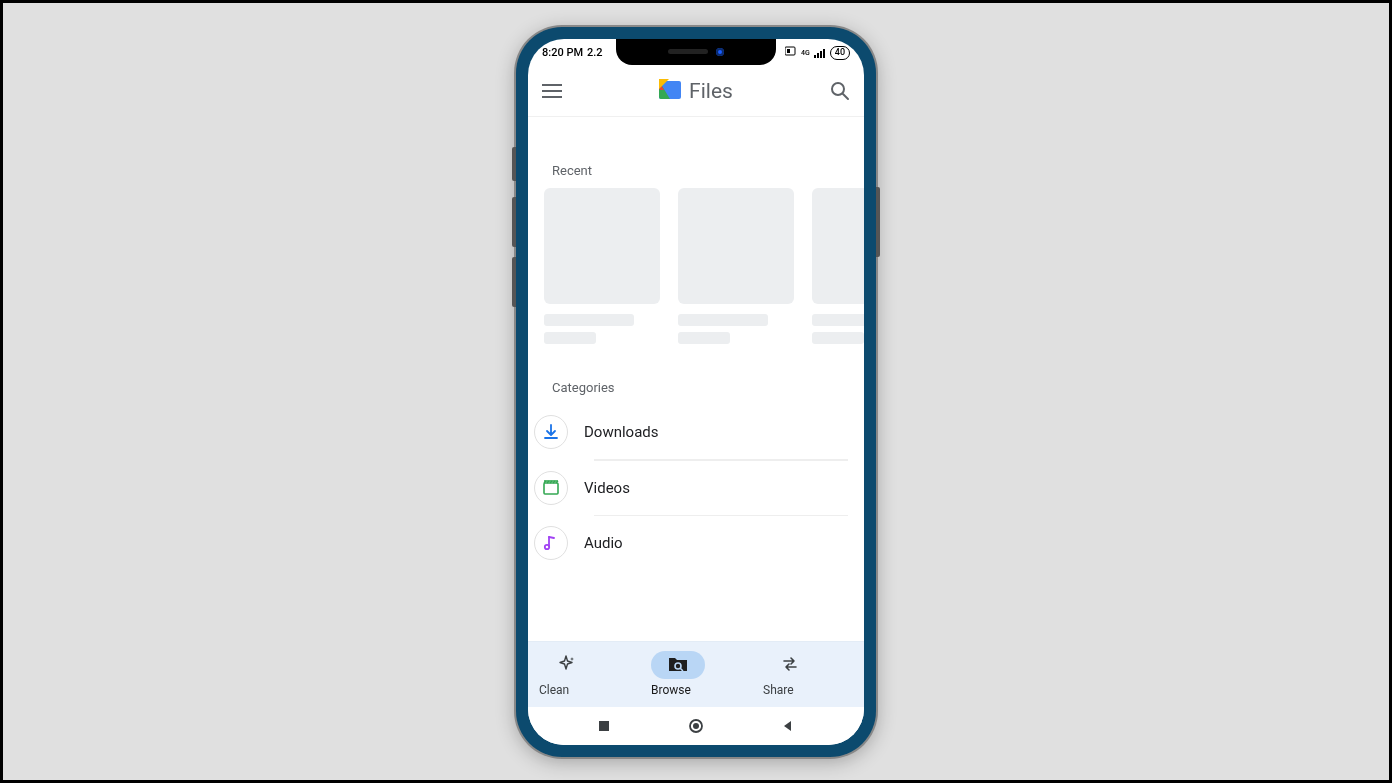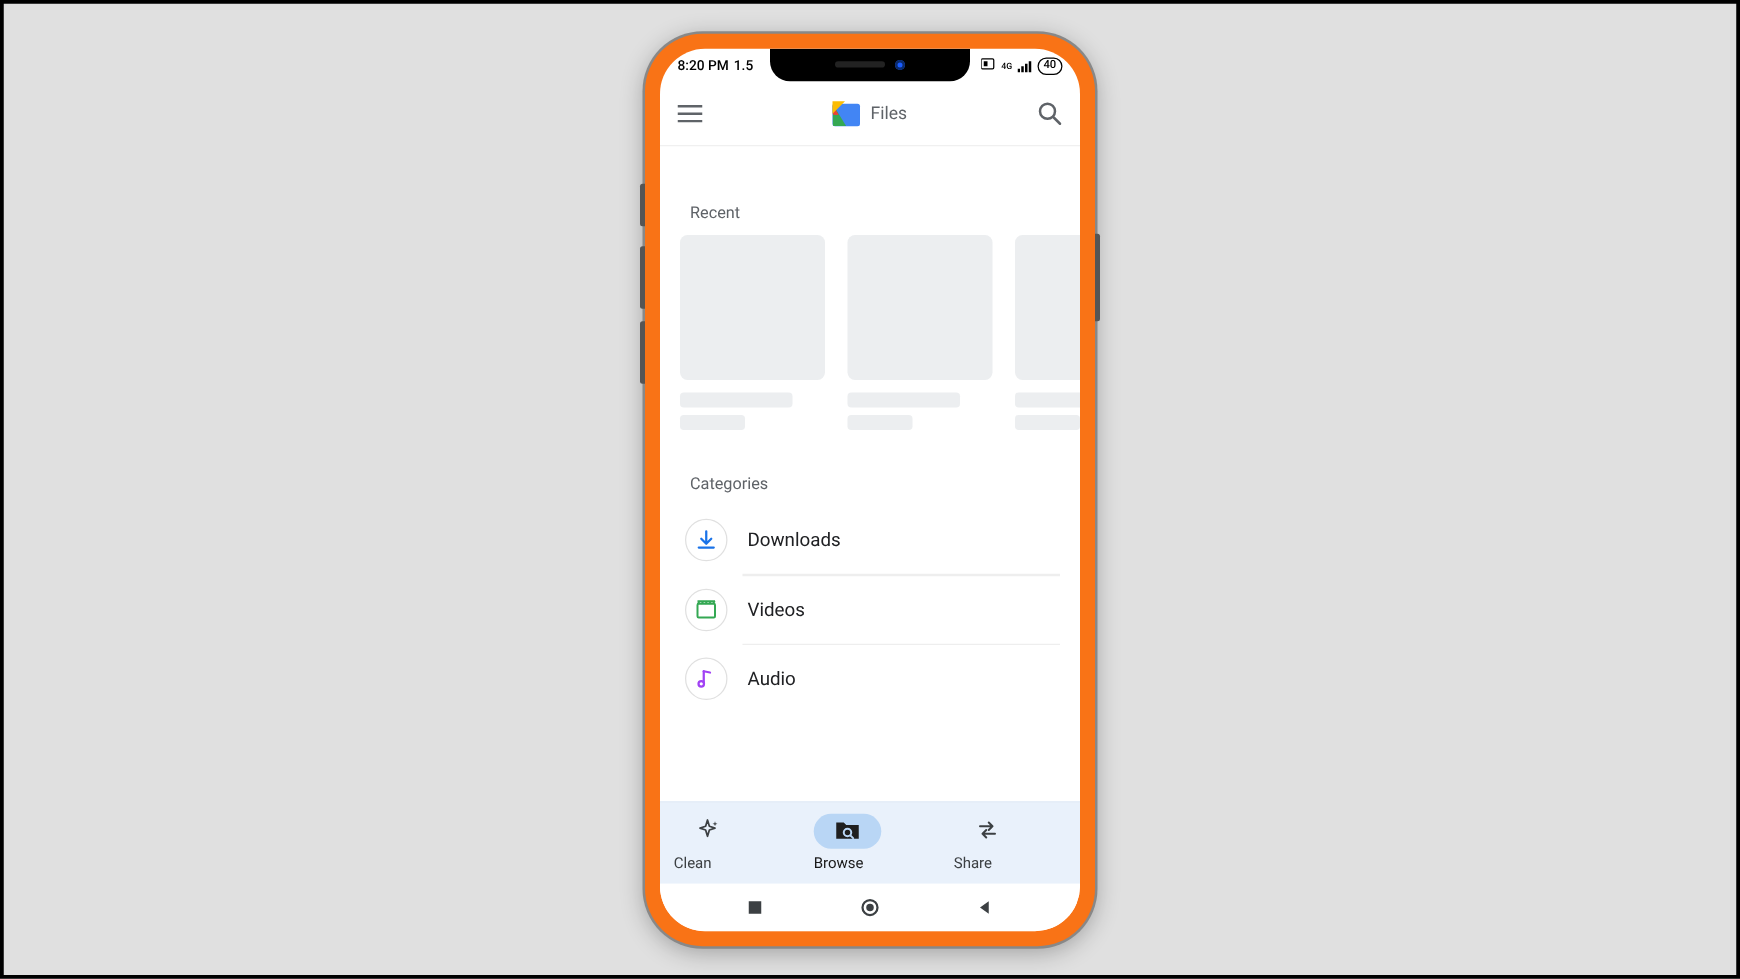--- a/index.html
+++ b/index.html
@@ -9,21 +9,21 @@
   background: #e0e0e0;
   border: 3px solid #000;
   display: flex;
   align-items: center;
   justify-content: center;
   font-family: -apple-system, BlinkMacSystemFont, "Segoe UI", Roboto, Arial, sans-serif;
 }
 .phone-frame {
   width: 360px;
   height: 730px;
-  background: #f97316;
+  background: #0c4a6e;
   border-radius: 46px;
   padding: 12px;
   position: relative;
   box-shadow: 0 0 0 2px #888, 0 4px 20px rgba(0,0,0,0.3);
 }
 .side-button-left { position:absolute; left:-4px; top:120px; width:4px; height:34px; background:#555; border-radius:2px 0 0 2px; }
 .side-button-left2 { position:absolute; left:-4px; top:170px; width:4px; height:50px; background:#555; border-radius:2px 0 0 2px; }
 .side-button-left3 { position:absolute; left:-4px; top:230px; width:4px; height:50px; background:#555; border-radius:2px 0 0 2px; }
 .side-button-right { position:absolute; right:-4px; top:160px; width:4px; height:70px; background:#555; border-radius:0 2px 2px 0; }
 .screen {
@@ -68,36 +68,36 @@
 .battery-pill { display:inline-flex; border:1px solid #000; border-radius:8px; padding:0 4px; height:14px; font-size:9px; }
 .signal-icon svg, .wifi-icon svg { display:block; }
 .app-header {
   height: 50px;
   display: flex;
   align-items: center;
   padding: 0 14px;
   border-bottom: 1px solid #f0f0f0;
 }
 .menu-btn { width:28px; display:flex; align-items:center; justify-content:flex-start; }
-.header-title { flex:1; display:flex; align-items:center; justify-content:center; gap:8px; font-size:14px; color:#5f6368; }
+.header-title { flex:1; display:flex; align-items:flex-start; justify-content:center; gap:8px; font-size:21px; color:#5f6368; }
 .files-logo { width:22px; height:20px; position:relative; }
 .files-logo .fold { position:absolute; top:0; left:0; width:0; height:0; border-left:10px solid #fbbc04; border-bottom:10px solid transparent; }
 .files-logo .base { position:absolute; top:2px; left:0; width:22px; height:18px; background:#4285f4; border-radius:2px; }
 .files-logo .diag { position:absolute; top:2px; left:0; width:0; height:0; border-right:11px solid transparent; border-bottom:18px solid #34a853; border-bottom-left-radius:2px; }
 .files-logo .diag2 { position:absolute; top:2px; left:0; width:0; height:0; border-right:5px solid transparent; border-bottom:9px solid #ea4335; border-bottom-left-radius:2px; }
 .search-btn { width:28px; display:flex; justify-content:flex-end; }
 .content { flex:1; overflow:hidden; padding: 10px 0 0 0; }
 .section-label { font-size:13px; color:#5f6368; padding:4px 24px 10px;margin-top:32px; }
 .recent-row { display:flex; gap:18px; padding:0 16px; overflow:hidden; }
 .recent-item { flex:0 0 auto; width:116px; }
 .recent-thumb { width:116px; height:116px; background:#eceef0; border-radius:6px; }
 .recent-line1 { width:90px; height:12px; background:#eceef0; border-radius:3px; margin-top:10px; }
 .recent-line2 { width:52px; height:12px; background:#eceef0; border-radius:3px; margin-top:6px; }
 .categories { margin-top:24px; }
-.cat-row { display:flex; align-items:center; gap:16px; padding:10px 20px; }
+.cat-row { display:flex; align-items:center; gap:16px; padding:10px 6px; }
 .cat-icon { width:34px; height:34px; border:1px solid #e0e0e0; border-radius:50%; display:flex; align-items:center; justify-content:center; }
 .cat-label { font-size:15px; color:#202124; }
 .cat-divider { height:1px; background:#eee; margin-left:66px; margin-right:16px; }
 .bottom-nav {
   height:66px;
   background:#e9f1fb;
   display:flex;
   align-items:center;
   justify-content:space-around;
   border-top:1px solid #e3ecf6;
@@ -126,21 +126,21 @@
   <div class="side-button-right"></div>
   <div class="screen">
     <div class="notch">
       <div class="speaker"></div>
       <div class="cam"></div>
     </div>
 
     <div class="status-bar">
       <div class="status-left">
         <span>8:20 PM</span>
-        <span>1.5</span>
+        <span>2.2</span>
       </div>
       <div class="status-right">
         <span>
           <svg width="12" height="10" viewBox="0 0 12 10">
               <rect x="0" y="1" width="10" height="8" rx="1" fill="none" stroke="#000" stroke-width="1"></rect>
               <rect x="2" y="3" width="3" height="4" fill="#000"></rect>
             </svg>
         </span>
         <span style="font-size:7px;">4G</span>
         <span class="signal-icon">

